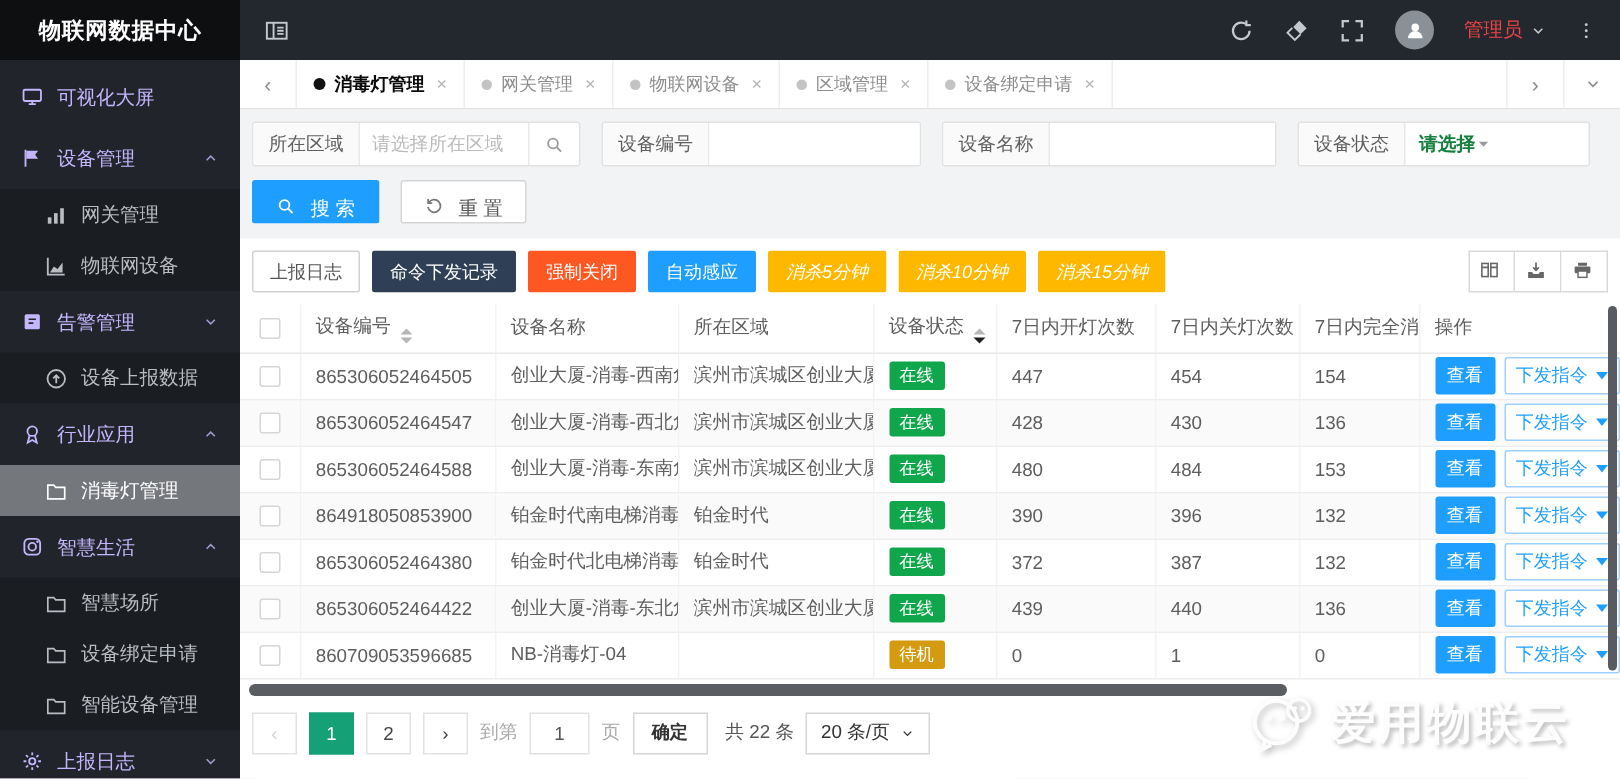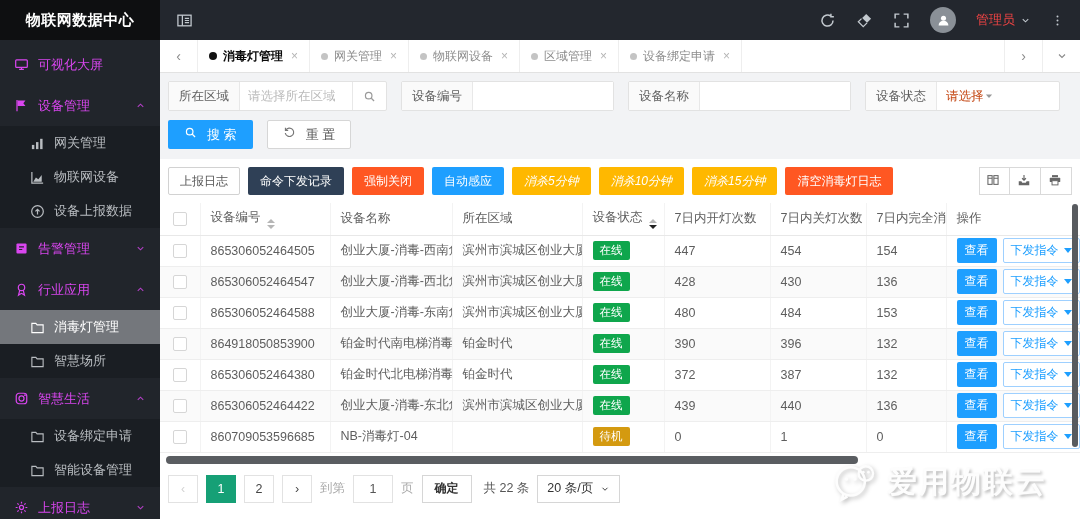--- a/index.html
+++ b/index.html
@@ -10,21 +10,21 @@
 *{box-sizing:border-box;}
 html,body{margin:0;padding:0;}
 body{width:1080px;height:519px;overflow:hidden;background:#f2f3f5;
   font-family:"Liberation Sans","DejaVu Sans",sans-serif;font-size:13px;color:#333;}
 .app{display:flex;width:1080px;height:519px;}
 
 .sidebar{width:160px;flex-shrink:0;background:#21252b;display:flex;flex-direction:column;overflow:hidden;}
 .logo{height:40px;flex-shrink:0;background:#0e0f11;color:#fff;font-weight:bold;font-size:15px;
   display:flex;align-items:center;justify-content:center;letter-spacing:.5px;}
 #side-menu{flex:1;overflow:hidden;padding-top:4px;}
-.mi{display:flex;align-items:center;padding:0 14px;cursor:pointer;color:#d946ef;}
+.mi{display:flex;align-items:center;padding:0 14px;cursor:pointer;color:#c4b5fd;}
 .mi.top{height:41px;background:#21252b;}
 .mi.sub{height:34px;background:#1a1e23;padding-left:30px;color:#b9bdc1;}
 .mi.active{background:#74777c;color:#fff;}
 .mi .icn{width:15px;height:15px;margin-right:9px;display:inline-flex;flex-shrink:0;}
 .mi .icn svg,.arrow svg{width:100%;height:100%;}
 .mi-label{flex:1;font-size:13px;white-space:nowrap;overflow:hidden;}
 .arrow{width:11px;height:11px;display:inline-flex;opacity:.8;}
 
 .main{flex:1;min-width:0;display:flex;flex-direction:column;position:relative;}
 .topbar{height:40px;flex-shrink:0;background:#23272e;display:flex;align-items:center;padding:0 16px;}
@@ -57,26 +57,26 @@
 .filters{padding:8px 8px 0;display:flex;gap:14px;}
 .igroup{display:inline-flex;height:30px;border:1px solid #e2e2e2;background:#fff;border-radius:2px;align-items:stretch;}
 .ig-label{background:#fafafa;border-right:1px solid #e8e8e8;display:flex;align-items:center;
   padding:0 10px;color:#5f5f5f;font-size:12.5px;white-space:nowrap;}
 .ig-input{border:none;outline:none;padding:0 8px;font-size:12.5px;color:#333;background:#fff;}
 .ig-input::placeholder{color:#bbb;}
 .ig-addon{width:34px;border-left:1px solid #e8e8e8;display:flex;align-items:center;justify-content:center;
   color:#9a9a9a;cursor:pointer;}
 .ig-addon svg{width:13px;height:13px;}
 .ig-select{display:flex;align-items:center;width:122px;padding:0 9px;
-  color:#c2410c;font-size:12.5px;cursor:pointer;}
+  color:#15803d;font-size:12.5px;cursor:pointer;font-weight:bold;}
 .ig-select .sel-chev{width:10px;height:10px;color:#999;display:inline-flex;}
 .ig-select svg{width:100%;height:100%;}
 .filter-actions{padding:9px 8px 10px;display:flex;gap:14px;}
 .btn{height:29px;padding:0 15px;border-radius:2px;border:1px solid transparent;display:inline-flex;
-  align-items:center;gap:6px;font-size:13px;cursor:pointer;}
+  align-items:flex-end;gap:6px;font-size:13px;cursor:pointer;}
 .btn svg{width:13px;height:13px;}
 .btn-search{background:var(--primary-blue);color:#fff;}
 .btn-reset{background:#fff;border-color:#d6d6d6;color:#555;}
 
 .card{flex:1;min-height:0;background:#fff;position:relative;display:flex;flex-direction:column;}
 .toolbar{display:flex;align-items:center;padding:8px;gap:8px;flex-shrink:0;}
 #toolbar-btns{display:flex;gap:8px;}
 .tbtn{height:28px;padding:0 11px;font-size:12px;border-radius:2px;color:#fff;display:inline-flex;
   align-items:center;cursor:pointer;border:1px solid transparent;white-space:nowrap;}
 .tbtn.default{background:#fff;color:#555;border-color:#d2d2d2;}
@@ -182,87 +182,87 @@
         </div>
         <div class="mi sub">
           <span class="icn">
             <svg viewBox="0 0 16 16" xmlns="http://www.w3.org/2000/svg">
               <path d="M2 2v12h12" stroke="currentColor" fill="none" stroke-width="1.3"></path>
               <path d="M3.5 12.5l2.8-4.4 2.6 1.8 3.6-4.6v7.2z" fill="currentColor"></path>
             </svg>
           </span>
           <span class="mi-label">物联网设备</span>
         </div>
+        <div class="mi top">
+          <span class="icn">
+            <svg viewBox="0 0 16 16" xmlns="http://www.w3.org/2000/svg">
+              <rect x="2.6" y="2.6" width="10.8" height="10.8" rx="1.2" fill="currentColor"></rect>
+              <path d="M5.4 6.2h5.2M5.4 9h3.4" stroke="#22262c" stroke-width="1.2"></path>
+            </svg>
+          </span>
+          <span class="mi-label">告警管理</span>
+          <span class="arrow">
+            <svg viewBox="0 0 16 16" xmlns="http://www.w3.org/2000/svg">
+              <path d="M4 6l4 4 4-4" stroke="currentColor" fill="none" stroke-width="1.5"></path>
+            </svg>
+          </span>
+        </div>
         <div class="mi sub">
           <span class="icn">
             <svg viewBox="0 0 16 16" xmlns="http://www.w3.org/2000/svg">
               <circle cx="8" cy="8" r="6.2" stroke="currentColor" fill="none" stroke-width="1.3"></circle>
               <path d="M8 11.2V5.8M5.8 7.8L8 5.6l2.2 2.2" stroke="currentColor" fill="none" stroke-width="1.3"></path>
             </svg>
           </span>
           <span class="mi-label">设备上报数据</span>
         </div>
         <div class="mi top">
           <span class="icn">
             <svg viewBox="0 0 16 16" xmlns="http://www.w3.org/2000/svg">
-              <rect x="2.6" y="2.6" width="10.8" height="10.8" rx="1.2" fill="currentColor"></rect>
-              <path d="M5.4 6.2h5.2M5.4 9h3.4" stroke="#22262c" stroke-width="1.2"></path>
-            </svg>
-          </span>
-          <span class="mi-label">告警管理</span>
-          <span class="arrow">
-            <svg viewBox="0 0 16 16" xmlns="http://www.w3.org/2000/svg">
-              <path d="M4 6l4 4 4-4" stroke="currentColor" fill="none" stroke-width="1.5"></path>
-            </svg>
-          </span>
-        </div>
-        <div class="mi top">
-          <span class="icn">
-            <svg viewBox="0 0 16 16" xmlns="http://www.w3.org/2000/svg">
               <circle cx="8" cy="5.8" r="3.4" stroke="currentColor" fill="none" stroke-width="1.3"></circle>
               <path d="M6.2 8.6L4.8 14l3.2-1.9 3.2 1.9-1.4-5.4" stroke="currentColor" fill="none" stroke-width="1.3"></path>
             </svg>
           </span>
           <span class="mi-label">行业应用</span>
           <span class="arrow">
             <svg viewBox="0 0 16 16" xmlns="http://www.w3.org/2000/svg">
               <path d="M4 10l4-4 4 4" stroke="currentColor" fill="none" stroke-width="1.5"></path>
             </svg>
           </span>
         </div>
         <div class="mi sub active">
           <span class="icn">
             <svg viewBox="0 0 16 16" xmlns="http://www.w3.org/2000/svg">
               <path d="M2 3.6h4.2l1.4 1.6H14v8.2H2z" stroke="currentColor" fill="none" stroke-width="1.2"></path>
             </svg>
           </span>
           <span class="mi-label">消毒灯管理</span>
-        </div>
-        <div class="mi sub">
-          <span class="icn">
-            <svg viewBox="0 0 16 16" xmlns="http://www.w3.org/2000/svg">
-              <path d="M2 3.6h4.2l1.4 1.6H14v8.2H2z" stroke="currentColor" fill="none" stroke-width="1.2"></path>
-            </svg>
-          </span>
-          <span class="mi-label">智慧场所</span>
         </div>
         <div class="mi top">
           <span class="icn">
             <svg viewBox="0 0 16 16" xmlns="http://www.w3.org/2000/svg">
               <rect x="2.4" y="2.4" width="11.2" height="11.2" rx="3" stroke="currentColor" fill="none" stroke-width="1.3"></rect>
               <circle cx="8" cy="8" r="2.7" stroke="currentColor" fill="none" stroke-width="1.3"></circle>
               <circle cx="11.7" cy="4.4" r=".9" fill="currentColor"></circle>
             </svg>
           </span>
           <span class="mi-label">智慧生活</span>
           <span class="arrow">
             <svg viewBox="0 0 16 16" xmlns="http://www.w3.org/2000/svg">
               <path d="M4 10l4-4 4 4" stroke="currentColor" fill="none" stroke-width="1.5"></path>
             </svg>
           </span>
+        </div>
+        <div class="mi sub">
+          <span class="icn">
+            <svg viewBox="0 0 16 16" xmlns="http://www.w3.org/2000/svg">
+              <path d="M2 3.6h4.2l1.4 1.6H14v8.2H2z" stroke="currentColor" fill="none" stroke-width="1.2"></path>
+            </svg>
+          </span>
+          <span class="mi-label">智慧场所</span>
         </div>
         <div class="mi sub">
           <span class="icn">
             <svg viewBox="0 0 16 16" xmlns="http://www.w3.org/2000/svg">
               <path d="M2 3.6h4.2l1.4 1.6H14v8.2H2z" stroke="currentColor" fill="none" stroke-width="1.2"></path>
             </svg>
           </span>
           <span class="mi-label">设备绑定申请</span>
         </div>
         <div class="mi sub">
@@ -437,21 +437,20 @@
       <div class="card">
         <div class="toolbar">
           <div id="toolbar-btns">
               <span class="tbtn default">上报日志</span>
               <span class="tbtn dark">命令下发记录</span>
               <span class="tbtn red">强制关闭</span>
               <span class="tbtn blue">自动感应</span>
               <span class="tbtn amber">消杀5分钟</span>
               <span class="tbtn amber">消杀10分钟</span>
               <span class="tbtn amber">消杀15分钟</span>
-              <span class="tbtn red">清空消毒灯日志</span>
             </div>
           <div class="tool-icons" id="tool-icons">
               <span class="ticon">
                 <span class="tb-icon" style="color:#666">
                   <svg viewBox="0 0 16 16" xmlns="http://www.w3.org/2000/svg">
                     <rect x="2.2" y="3" width="4.8" height="10" stroke="currentColor" fill="none" stroke-width="1.2"></rect>
                     <rect x="9" y="3" width="4.8" height="10" stroke="currentColor" fill="none" stroke-width="1.2"></rect>
                     <path d="M2.2 6h4.8M9 6h4.8" stroke="currentColor" stroke-width="1.2"></path>
                   </svg>
                 </span>

